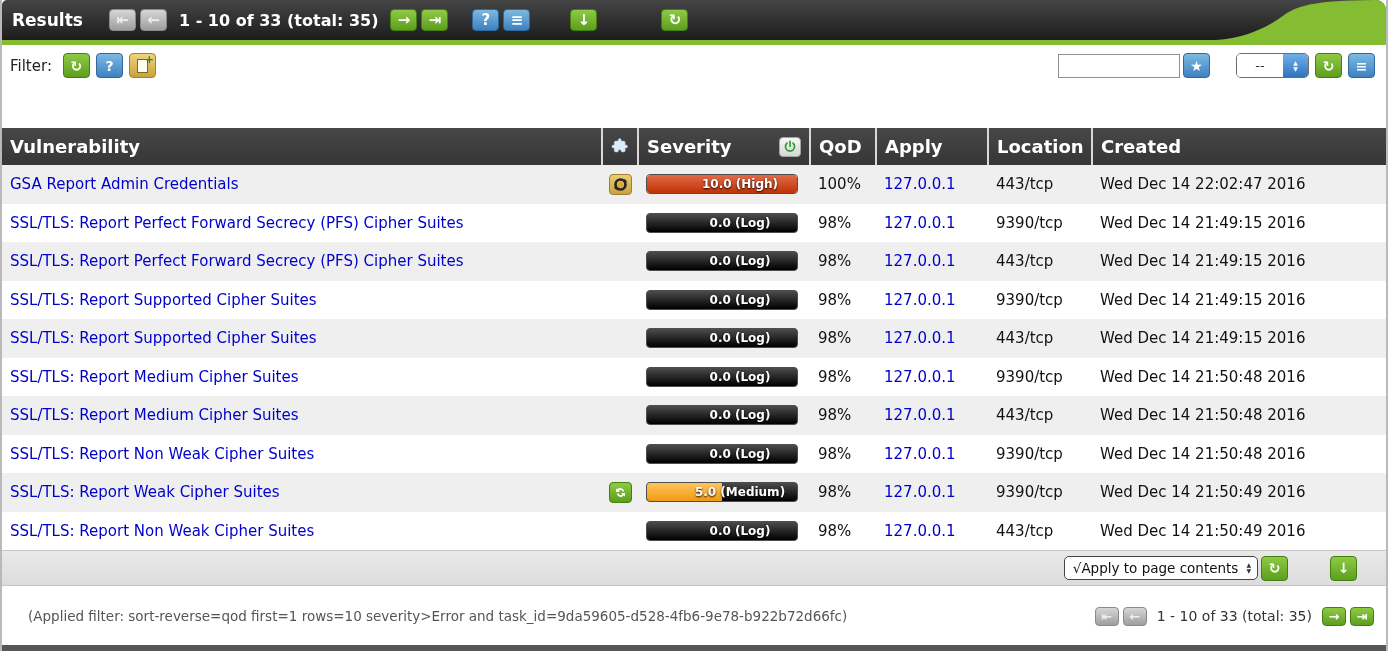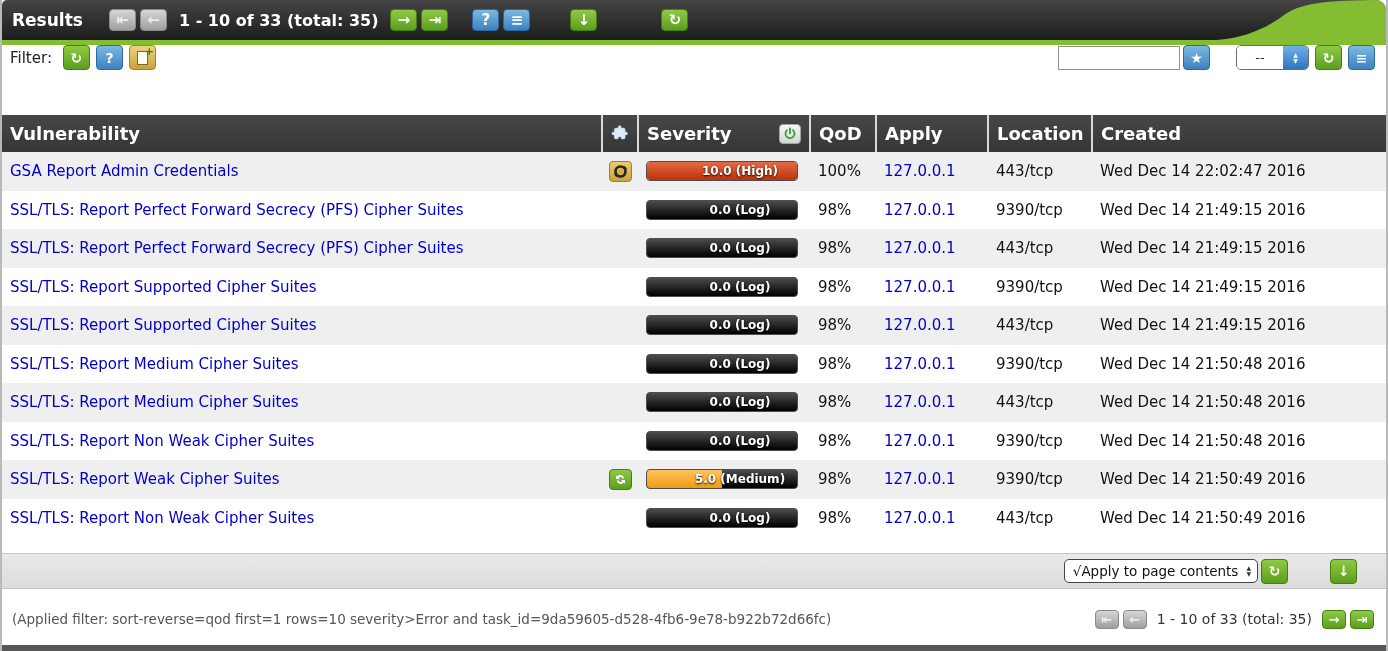--- a/index.html
+++ b/index.html
@@ -34,21 +34,21 @@
   .gap20 { width: 20px; flex: none; } .gap36 { width: 36px; flex: none; }
   
   .fsel {
     display: inline-flex; align-items: center; background: #fff;
     border: 1px solid #444; border-radius: 5px; height: 24px;
     padding: 0 6px 0 8px; font-size: 13.5px; color: #111; cursor: pointer;
   }
   .sel-arrows { display: inline-block; margin-left: 8px; }
   .sel-arrows i { font-style: normal; display: block; font-size: 6px; line-height: 6px; color: #333; }
   
-  .filtersec { height: 70px; padding: 0 8px 0 8px; background: #fff; }
+  .filtersec { height: 83px; padding: 8px 8px 0 8px; background: #fff; }
   .filter-line { display: flex; align-items: center; }
   .filter-label { font-size: 15px; color: #222; margin-right: 8px; }
   .filter-input { width: 505px; height: 26px; border: 1px solid #919191; font-size: 13.5px;
                   padding: 0 6px; color: #111; font-family: inherit; }
   .mini-input { width: 122px; height: 24px; border: 1px solid #919191; font-size: 13px; padding: 0 4px; font-family: inherit; }
   .filter-sub { margin: 6px 0 0 76px; font-size: 13.5px; color: #666; }
   .right-cluster { margin-left: auto; display: flex; align-items: center; }
   .ibtn.f { width: 27px; height: 25px; margin: 0 3px; font-size: 14px; }
   .doc { width: 11px; height: 14px; background: #fffdf2; border: 1px solid #7a6a20; display: block; }
   .plus-badge { position: absolute; top: -1px; right: 1px; color: #1d8d1d; font-size: 11px; font-weight: bold; }
@@ -81,24 +81,24 @@
              background: linear-gradient(#4c4c4c, #000); overflow: hidden; }
   .sev-fill { height: 100%; width: 0; }
   .sev-fill.high   { background: linear-gradient(#e26a48, #bf3306); }
   .sev-fill.medium { background: linear-gradient(#ffc45e, #ee9b12); }
   .sev-label { position: absolute; left: 0; top: 0; width: 100%; height: 100%;
                display: flex; align-items: center; justify-content: center;
                color: #fff; font-weight: bold; font-size: 12px; text-shadow: 0 1px 2px #000; padding-left: 36px; }
   
   .actionbar { height: 36px; background: linear-gradient(#e9e9e9, #dcdcdc); border-top: 1px solid #c6c6c6;
                border-bottom: 1px solid #c6c6c6; display: flex; align-items: center; justify-content: flex-end;
-               padding-right: 26px; margin-top: 16px; }
+               padding-right: 26px; }
   
   .footer { height: 60px; display: flex; align-items: center; justify-content: space-between; padding: 0 10px; }
-  .applied { font-size: 13.5px; color: #555; }
+  .applied { font-size: 13.5px; color: #555; margin-left: 16px; }
   .foot-pager { display: flex; align-items: center; }
   .foot-text { font-size: 14px; color: #333; margin: 0 8px; }
   .bottomband { position: absolute; bottom: 0; left: 0; right: 0; height: 6px; background: #575757; }
   svg { display: block; }
 </style>
 </head>
 <body>
 
 <div class="page">
 

